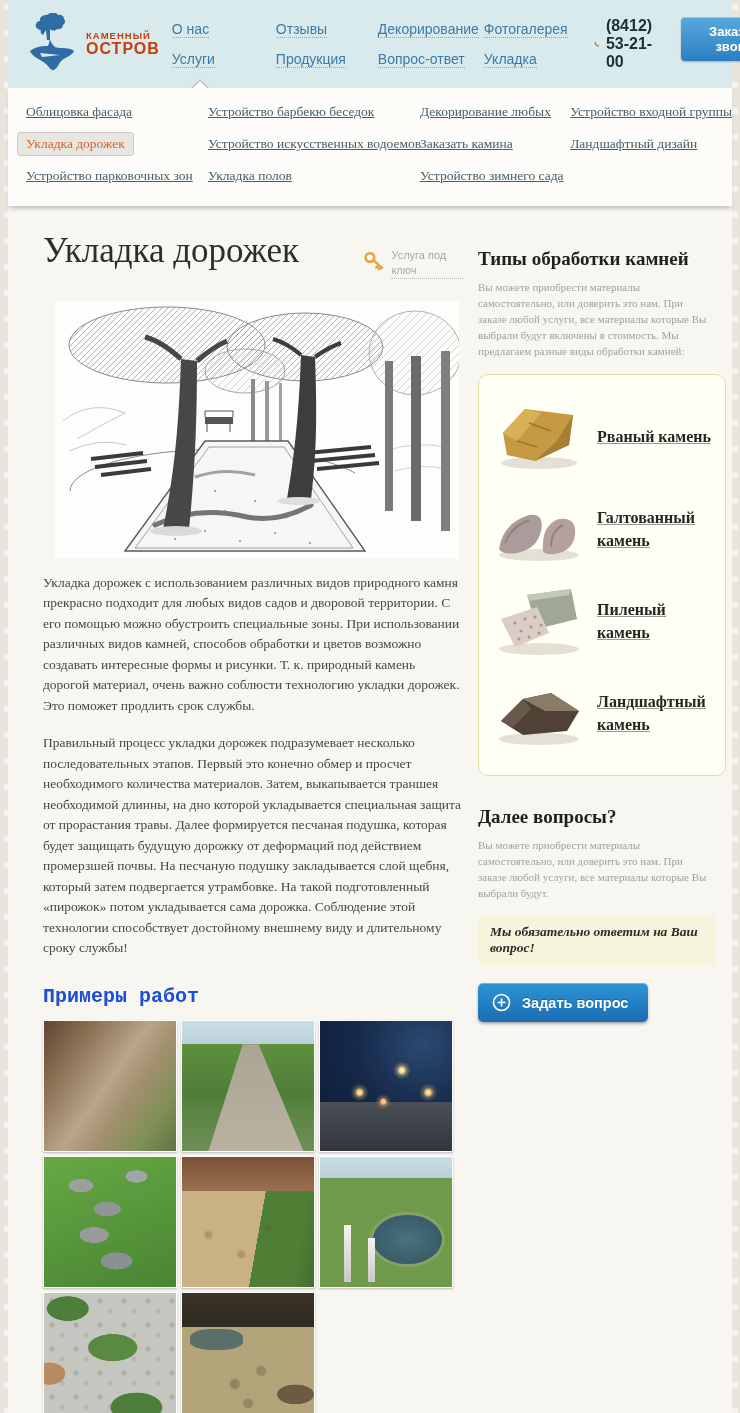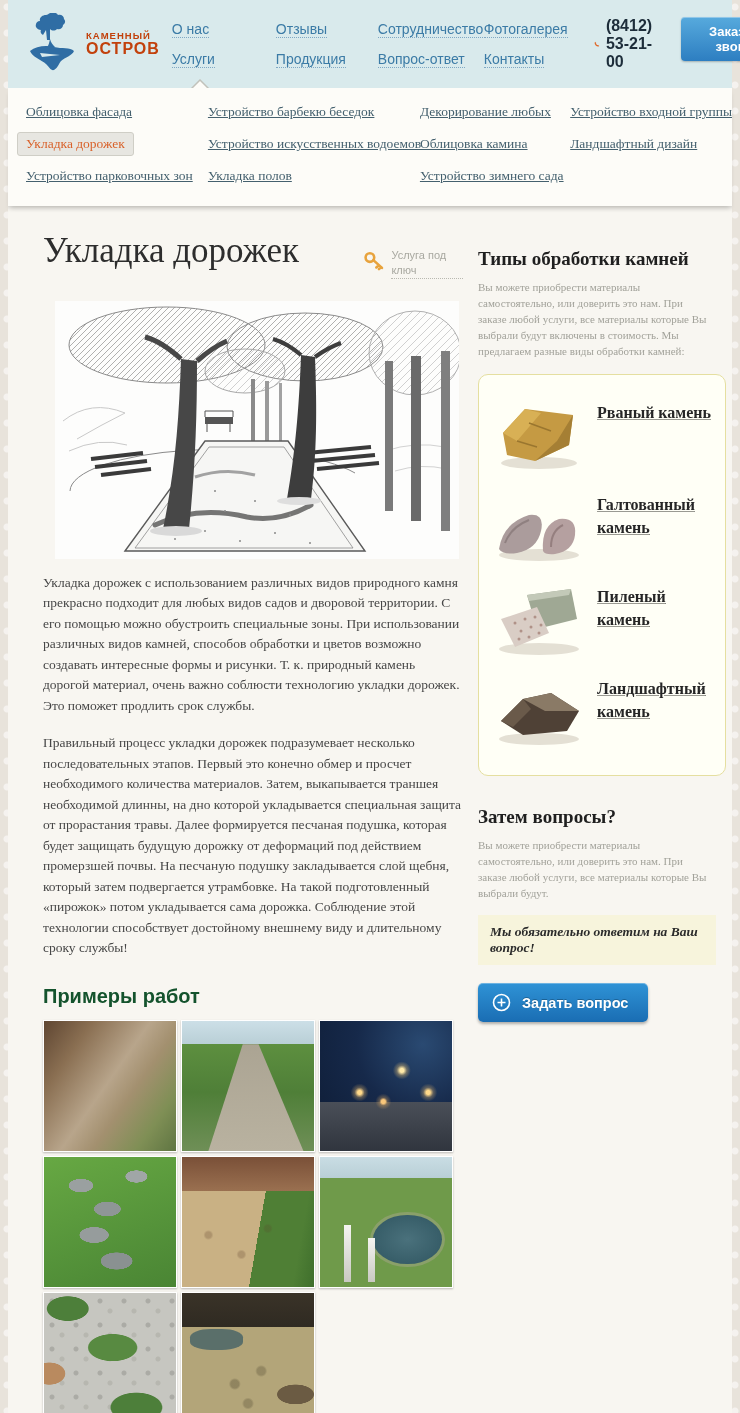--- a/index.html
+++ b/index.html
@@ -51,21 +51,21 @@
   h1.page-title{font-family:"Liberation Serif", serif;font-weight:normal;font-size:35px;color:#2d2d2d;margin:0;line-height:1.1;}
   .turnkey{margin-left:auto;margin-top:16px;display:flex;gap:6px;width:100px;cursor:pointer;}
   .turnkey span{font-size:11px;color:#a8a8a0;line-height:1.35;border-bottom:0;}
   .turnkey .lbl{border-bottom:1px dotted #b9b9b1;display:inline;}
 
   .sketch{margin:22px 0 12px 12px;width:404px;height:258px;background:#fdfdfc;}
 
   .body-text{font-family:"Liberation Serif", serif;font-size:13.5px;color:#474747;line-height:1.52;margin:14px 0 0 0;}
   .body-text + .body-text{margin-top:17px;}
 
-  h2.sec{font-family:Liberation Sans, sans-serif;font-size:20px;color:#14532d;margin:26px 0 12px 0;}
+  h2.sec{font-family:Liberation Mono, monospace;font-size:20px;color:#1d4ed8;margin:26px 0 12px 0;}
 
   .gallery{display:grid;grid-template-columns:repeat(3,134px);gap:4px;}
   .gal{width:134px;height:132px;border:1px solid #fff;box-shadow:0 1px 2px rgba(0,0,0,.25);box-sizing:border-box;cursor:pointer;position:relative;overflow:hidden;}
   .g1{background:linear-gradient(125deg,#5f4632 0%,#8a6f52 22%,#b8a58b 48%,#a3906f 62%,#7f8f55 82%,#5f7542 100%);}
   .g2{background:linear-gradient(180deg,#ccdfe7 0%,#b9cfd6 18%,#5d8f3f 18%,#4f7f38 55%,#6f8f57 100%);}
   .g2 .wedge{position:absolute;inset:0;clip-path:polygon(46% 18%,58% 18%,92% 100%,20% 100%);background:linear-gradient(#a8a190,#b9b2a0);}
   .g3{background:radial-gradient(circle at 78% 18%,#2a4a72 0%,#16294a 45%,#0d1b33 100%);}
   .g3 .lights{position:absolute;inset:0;background:
       radial-gradient(circle at 62% 38%,#ffe9a8 2px,rgba(255,210,120,.35) 5px,transparent 9px),
       radial-gradient(circle at 30% 55%,#ffd98a 2px,rgba(255,200,110,.3) 5px,transparent 9px),
@@ -103,21 +103,21 @@
   .g8 .mosaic{position:absolute;inset:0;background:
       radial-gradient(circle at 40% 70%,rgba(110,100,70,.5) 4px,transparent 6px),
       radial-gradient(circle at 60% 60%,rgba(110,100,70,.45) 4px,transparent 6px),
       radial-gradient(circle at 50% 85%,rgba(110,100,70,.45) 4px,transparent 6px),
       radial-gradient(ellipse 30px 16px at 86% 78%,#6b5b43 60%,transparent 63%);}
 
   
   h2.side{font-family:"Liberation Serif", serif;font-size:19px;color:#1f1f1f;margin:0 0 10px 0;}
   .side-intro{font-family:"Liberation Serif", serif;font-size:11px;color:#a2a29a;line-height:1.45;margin:0 0 14px 0;width:236px;}
   .stones-box{border:1px solid #e5dfa0;border-radius:10px;background:#fffff6;padding:6px 14px;width:218px;}
-  .stone{display:flex;gap:12px;margin:20px 0;text-decoration:underline;}
+  .stone{display:flex;align-items:center;gap:12px;margin:20px 0;text-decoration:underline;}
   .stone .img{width:92px;height:72px;flex:0 0 auto;}
   .stone a{font-family:"Liberation Serif", serif;font-size:16px;font-weight:bold;color:#262626;text-decoration:underline;text-decoration-color:#9a9a92;cursor:pointer;line-height:1.45;}
   .questions{margin-top:30px;}
   .highlight{background:#f7f4dc;padding:9px 12px;margin:12px 0 18px 0;font-family:"Liberation Serif", serif;font-size:13.5px;font-style:italic;font-weight:bold;color:#2b2b2b;width:214px;}
   .btn-ask{display:flex;align-items:center;gap:11px;background:linear-gradient(#2f93d6,#1a6db3);
     border:0;border-radius:5px;padding:10px 20px 10px 14px;cursor:pointer;
     box-shadow:0 2px 3px rgba(0,0,0,.3), inset 0 1px 0 rgba(255,255,255,.3);}
   .btn-ask span{color:#fff;font-size:14.5px;font-weight:bold;text-shadow:0 -1px 0 rgba(0,0,0,.25);}
 </style>
 </head>
@@ -137,26 +137,26 @@
       </svg>
       <div class="logo-text">
         <div class="logo-line1">КАМЕННЫЙ</div>
         <div class="logo-line2">ОСТРОВ</div>
       </div>
     </div>
 
     <nav class="topnav">
       <a>О нас</a>
       <a>Отзывы</a>
-      <a>Сотрудничество</a>
+      <a>Декорирование</a>
       <a>Фотогалерея</a>
       <a>Услуги</a>
       <a>Продукция</a>
       <a>Вопрос-ответ</a>
-      <a>Контакты</a>
+      <a>Укладка</a>
     </nav>
 
     <div class="header-right">
       <div class="phone">
         <svg width="13" height="13" viewBox="0 0 16 16">
           <path d="M3 1C1 3 1 7 4.5 10.5 8 14 12 14 14 12 L11 9 C10 10 8.5 9.5 7 8 5.5 6.5 5 5 6 4 Z" fill="#e06a2c"></path>
         </svg>
         <span>(8412) 53-21-00</span>
       </div>
       <button class="btn-call">Заказать звонок</button>
@@ -188,21 +188,21 @@
         </div>
       <div class="sm-row">
           <a>Укладка полов</a>
         </div>
     </div>
     <div class="sm-col sm-col3">
       <div class="sm-row">
           <a>Декорирование любых</a>
         </div>
       <div class="sm-row">
-          <a>Облицовка камина</a>
+          <a>Заказать камина</a>
         </div>
       <div class="sm-row">
           <a>Устройство зимнего сада</a>
         </div>
     </div>
     <div class="sm-col sm-col4">
       <div class="sm-row">
           <a>Устройство входной группы</a>
         </div>
       <div class="sm-row">
@@ -380,21 +380,21 @@
             <ellipse cx="46" cy="62" rx="40" ry="6" fill="#e4e0d4"></ellipse>
             <polygon points="8,44 30,22 58,16 86,34 74,54 30,58" fill="#4f4136"></polygon>
             <polygon points="30,22 58,16 86,34 52,34" fill="#8a7a66"></polygon>
             <polygon points="8,44 30,22 38,32 20,50" fill="#6a5a4a"></polygon>
           </svg>
           <a>Ландшафтный камень</a>
         </div>
       </div>
 
       <div class="questions">
-        <h2 class="side">Затем вопросы?</h2>
+        <h2 class="side">Далее вопросы?</h2>
         <p class="side-intro">Вы можете приобрести материалы самостоятельно, или доверить это нам. При заказе любой услуги, все материалы которые Вы выбрали будут.</p>
         <div class="highlight">Мы обязательно ответим на Ваш вопрос!</div>
         <button class="btn-ask">
           <svg width="19" height="19" viewBox="0 0 19 19">
             <circle cx="9.5" cy="9.5" r="8" fill="none" stroke="#fff" stroke-width="1.6"></circle>
             <path d="M9.5 5.5 v8 M5.5 9.5 h8" stroke="#fff" stroke-width="1.6"></path>
           </svg>
           <span>Задать вопрос</span>
         </button>
       </div>

